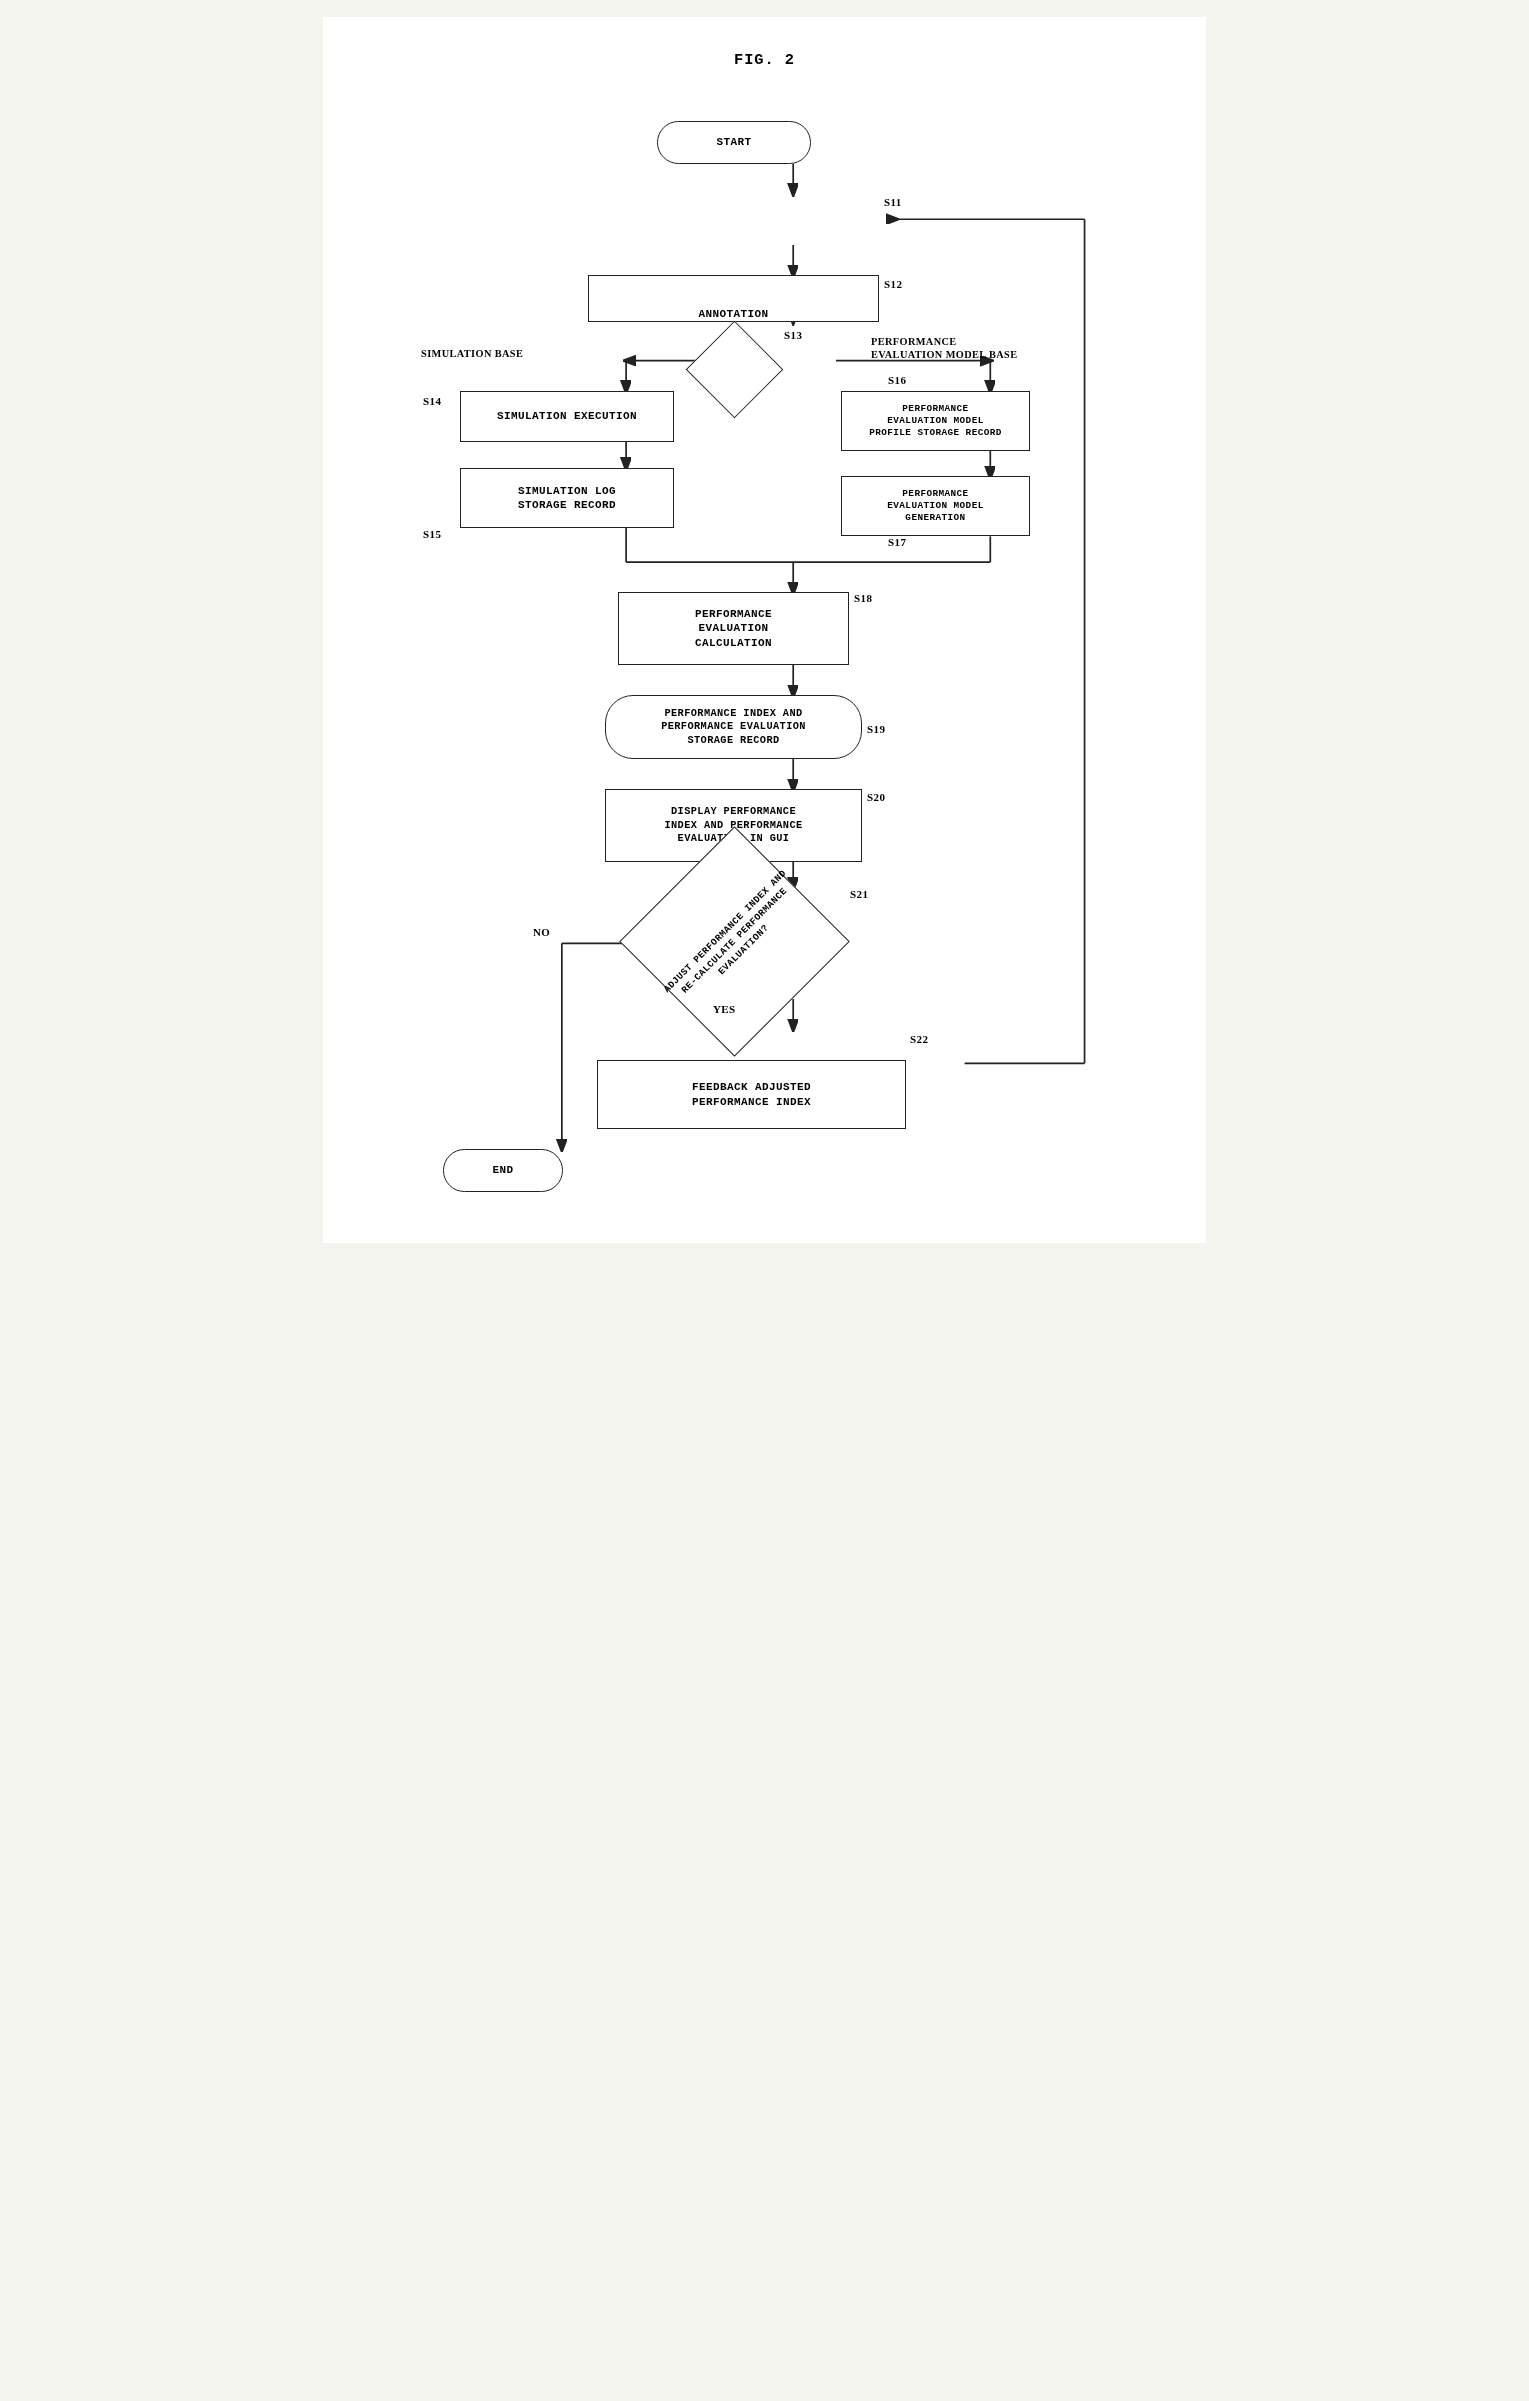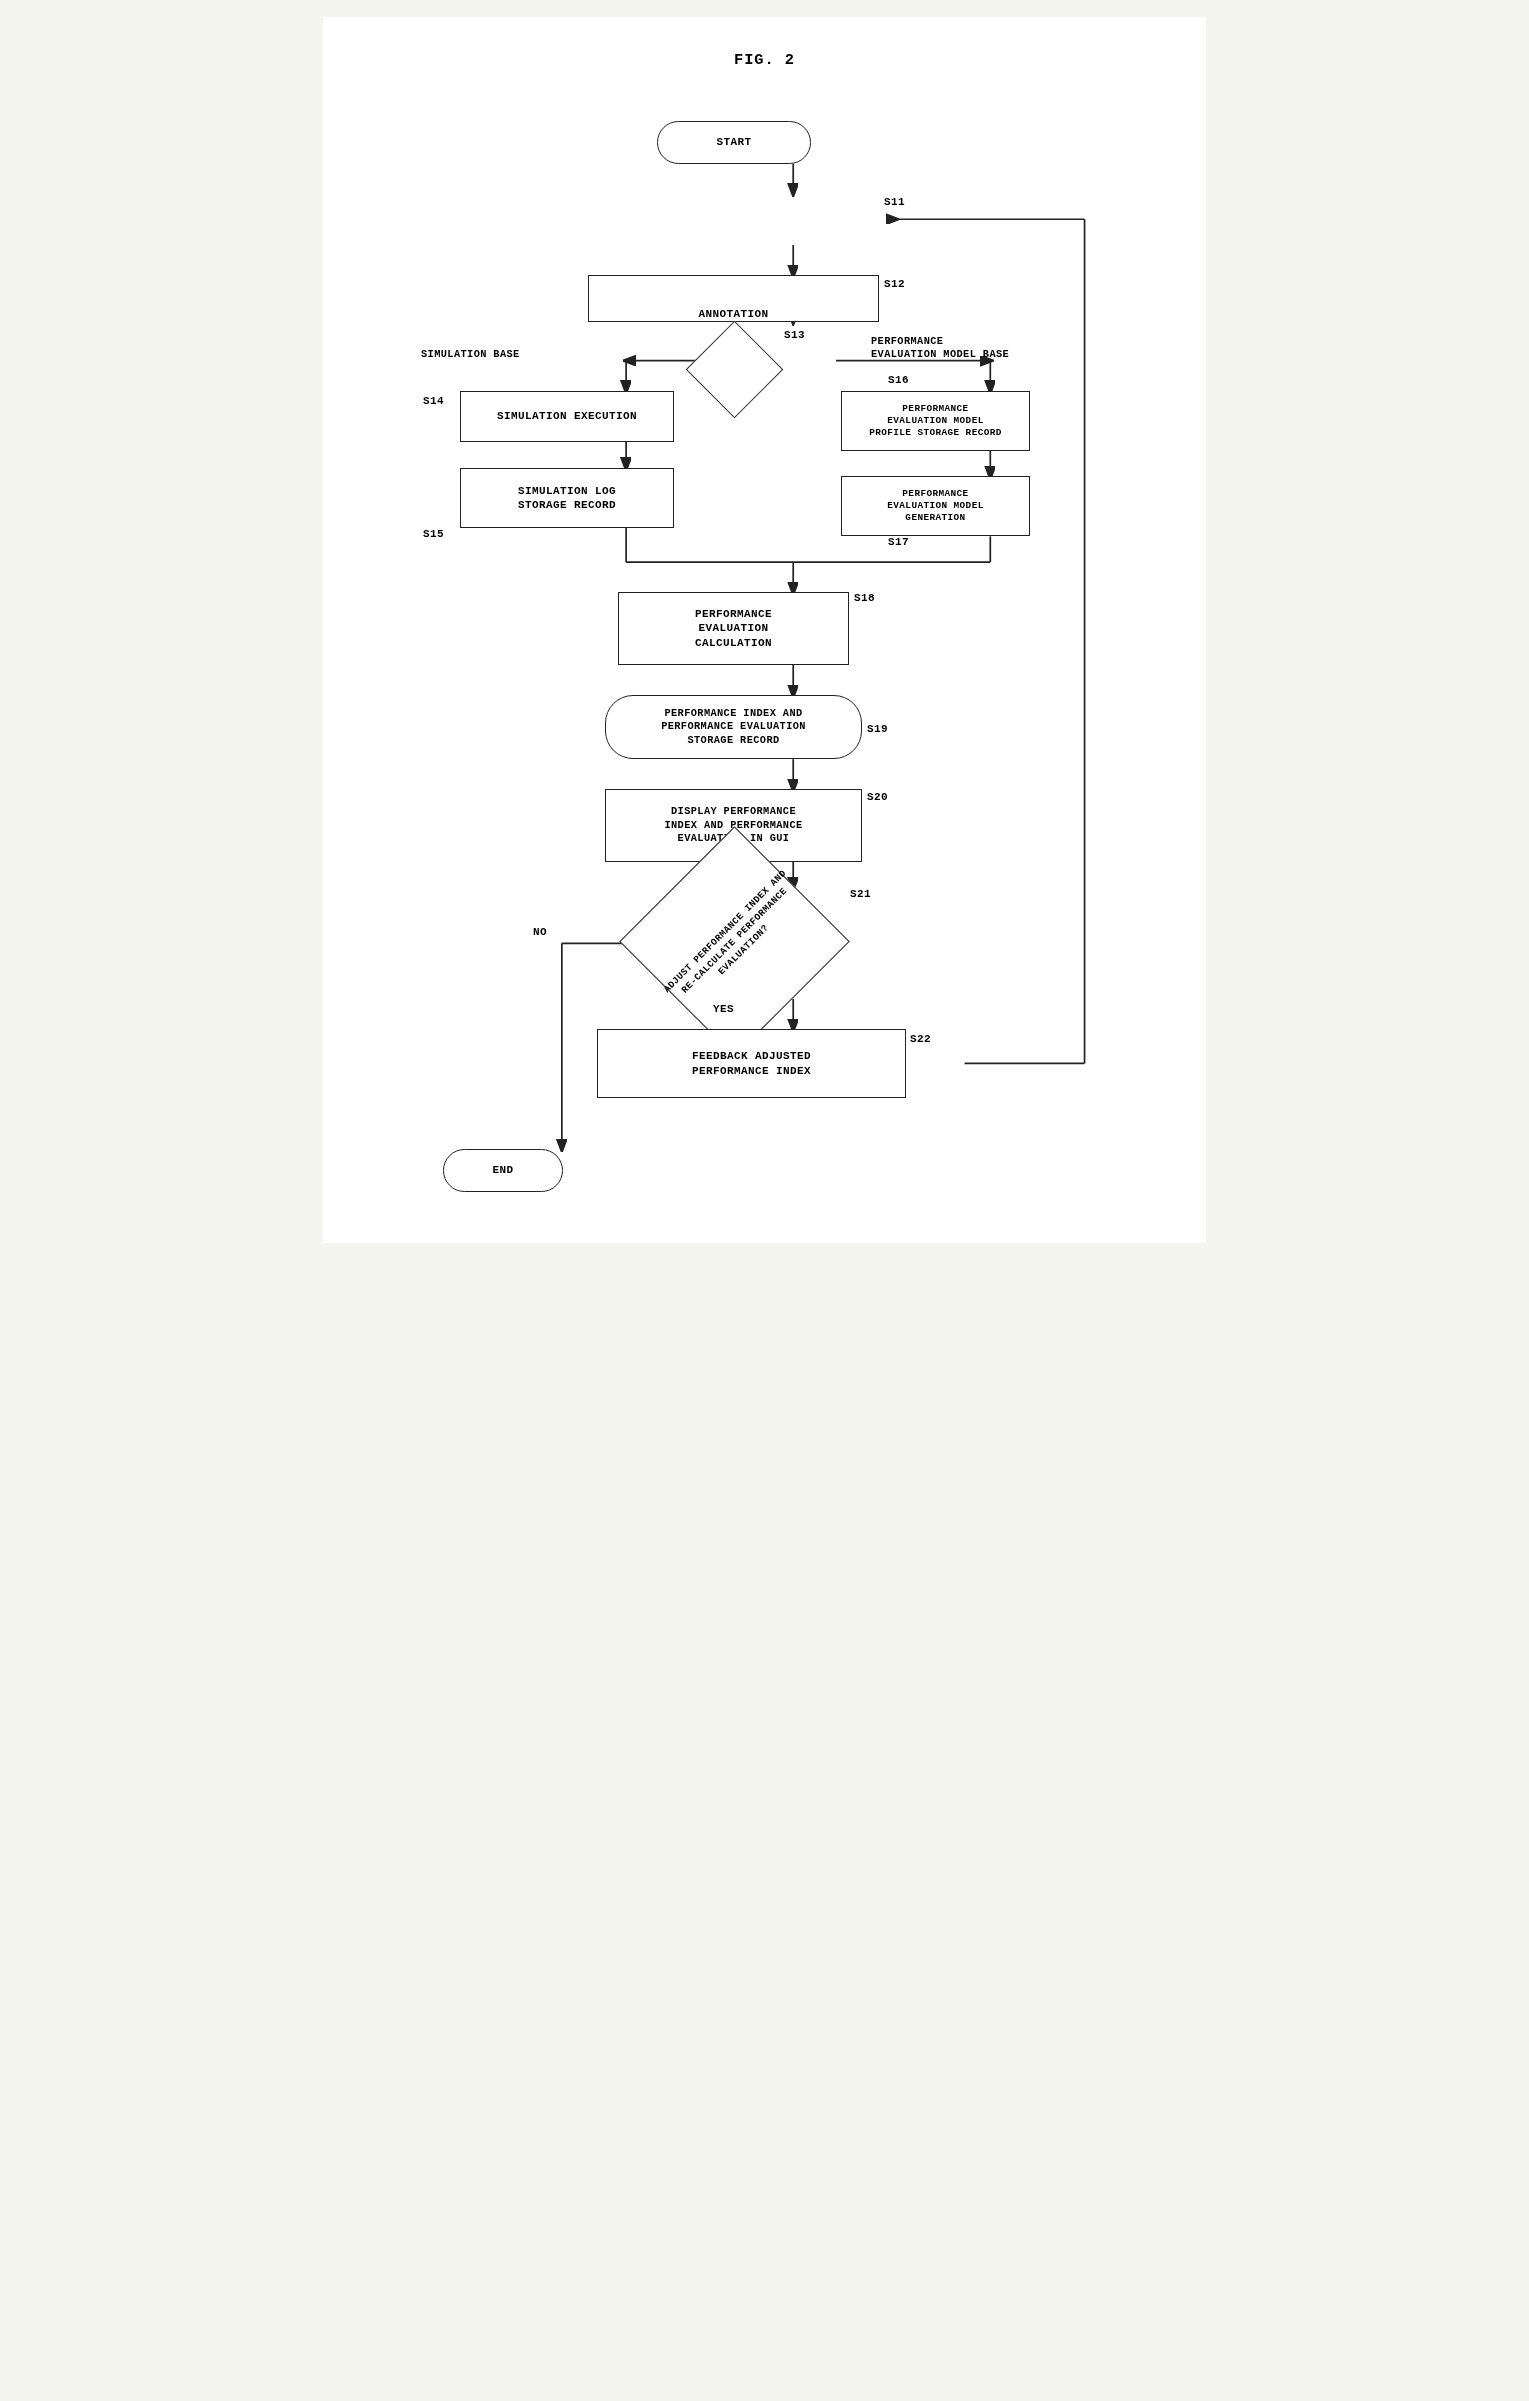--- a/index.html
+++ b/index.html
@@ -79,20 +79,21 @@
     .arrows-svg polygon {
       fill: #222;
       stroke: #222;
     }
     
     .label-text {
       position: absolute;
       font-size: 11px;
       font-weight: bold;
       letter-spacing: 0.4px;
+      font-family: Liberation Serif, serif;
     }
   </style>
 </head>
 <body>
 
 <div class="page">
   <div class="fig-title">FIG. 2</div>
 
   <div class="flowchart" style="height: 1114px;">
 
@@ -222,21 +223,21 @@
 PERFORMANCE
 EVALUATION?</span>
       </div>
     </div>
     <div class="label-text" style="left:476px; top:793px;">S21</div>
 
     <div class="label-text" style="left:159px; top:831px;">NO</div>
 
     <div class="label-text" style="left:339px; top:908px;">YES</div>
 
-    <div class="fc-node rect" style="left:223px; top:934px; width:309px; height:69px; white-space:pre-line;">
+    <div class="fc-node rect" style="left:223px; top:965px; width:309px; height:69px; white-space:pre-line;">
       <span style="white-space:pre-line;">FEEDBACK ADJUSTED
 PERFORMANCE INDEX</span>
     </div>
     <div class="label-text" style="left:536px; top:938px;">S22</div>
 
     <div class="fc-node rounded-rect" style="left:69px; top:1054px; width:120px; height:43px;">
       <span>END</span>
     </div>
 
   </div>

